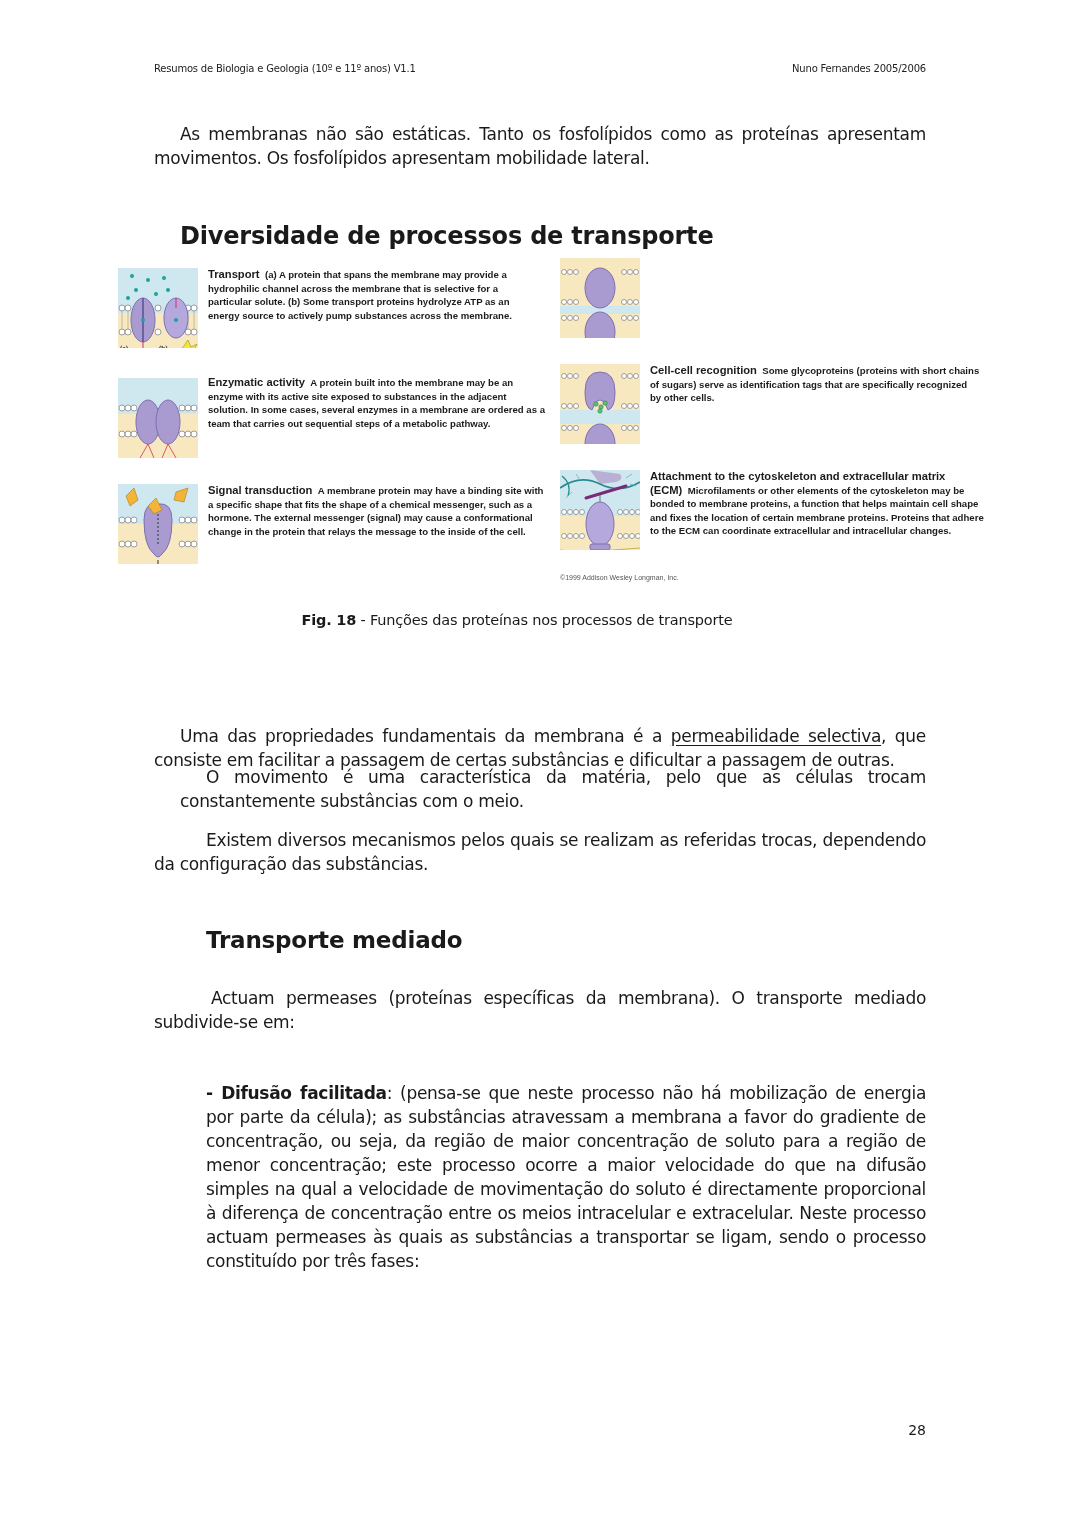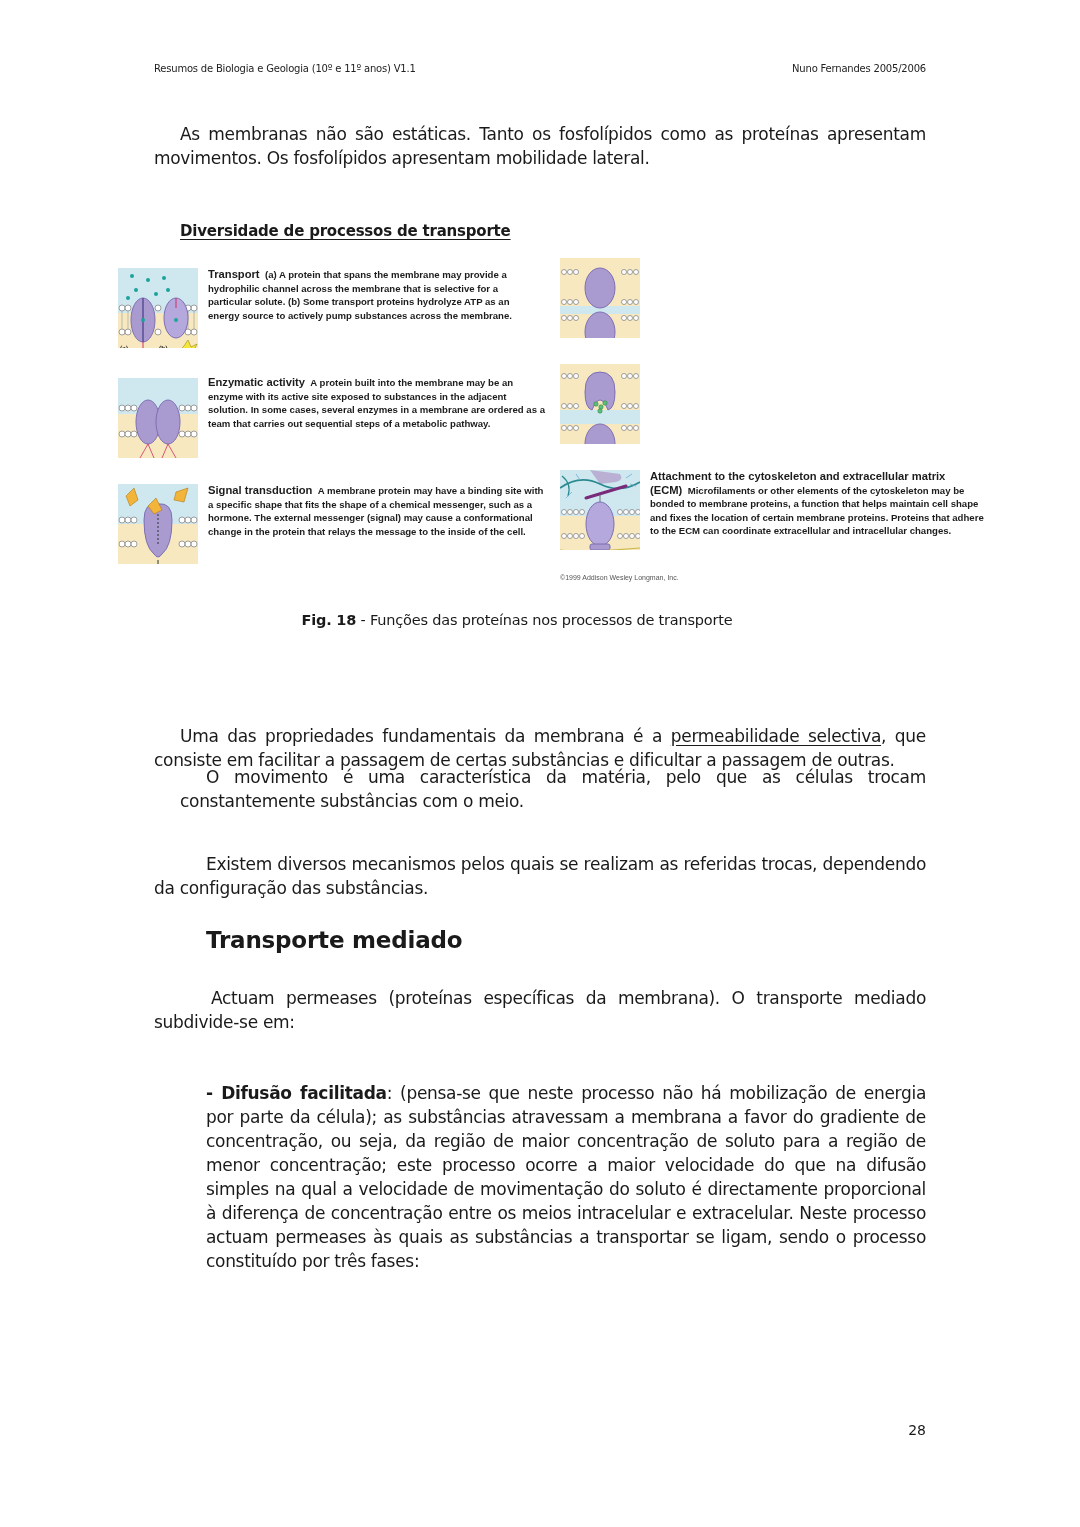--- a/index.html
+++ b/index.html
@@ -5,21 +5,21 @@
   html, body { margin: 0; padding: 0; background: #ffffff; }
   body { width: 1080px; height: 1527px; position: relative; overflow: hidden;
          font-family: "DejaVu Sans", sans-serif; color: #1a1a1a; }
   .abs { position: absolute; }
   .hdr { top: 63px; font-size: 10px; letter-spacing: -0.2px; color: #222; }
   .hdr-left { left: 154px; }
   .hdr-right { right: 154px; }
   .para { left: 154px; width: 772px; font-size: 17px; line-height: 24px; text-align: justify; letter-spacing: -0.3px; }
   .indent { text-indent: 26px; }
   .indent2 { left: 180px; width: 746px; }
-  .section-title { left: 180px; top: 222px; font-size: 15px; font-weight: bold; text-decoration: underline; text-underline-offset: 3px; letter-spacing: -0.2px; }
+  .section-title { left: 180px; top: 222px; font-size: 24px; font-weight: bold; text-underline-offset: 3px; letter-spacing: -0.2px; }
   .sub-title { left: 206px; top: 927px; font-size: 23px; font-weight: bold; letter-spacing: -0.2px; }
   .caption { left: 0; width: 1034px; top: 612px; text-align: center; font-size: 14.5px; letter-spacing: -0.2px; }
   .caption b { font-weight: bold; }
   .page-num { right: 154px; top: 1422px; font-size: 14px; }
   u.ul { text-decoration: underline; text-underline-offset: 3px; }
 
   
   .fig-panel { position: absolute; width: 80px; height: 80px; overflow: hidden; }
   .fig-text { position: absolute; font-family: "Liberation Sans", sans-serif; font-size: 9.6px; line-height: 13.6px; font-weight: bold; color: #1c1c1c; }
   .fig-text .ttl { font-size: 11.2px; }
@@ -215,20 +215,23 @@
       <path d="M25 28 Q25 8 40 8 Q55 8 55 28 Q55 44 48 46 Q44 36 40 36 Q36 36 32 46 Q25 44 25 28 Z" fill="#a99bd0" stroke="#7e6fb2"></path>
       <g fill="#5cbf7a" stroke="#2a7a3a" stroke-width="0.5">
           <circle cx="36" cy="40" r="2.2"></circle>
           <circle cx="41" cy="43" r="2.2"></circle>
           <circle cx="45" cy="39" r="2.2"></circle>
           <circle cx="40" cy="47" r="2.2"></circle>
         </g>
       <ellipse cx="40" cy="80" rx="15" ry="20" fill="#a99bd0" stroke="#7e6fb2"></ellipse>
     </svg>
   </div>
+  <div class="fig-text" style="left:650px;top:364px;width:330px;">
+    <span class="ttl">Cell-cell recognition</span>&nbsp;&nbsp;<span>Some glycoproteins (proteins with short chains of sugars) serve as identification tags that are specifically recognized by other cells.</span>
+  </div>
 
   <div class="fig-panel" style="left:560px;top:470px;">
     <svg width="80" height="104" viewBox="0 0 80 104">
       <rect x="0" y="0" width="80" height="46" fill="#cfe8f0"></rect>
       <rect x="0" y="46" width="80" height="58" fill="#f7e8bf"></rect>
       <path d="M30 0 L60 4 Q64 10 56 12 L40 14 Z" fill="#b9b0d4"></path>
       <path d="M0 18 Q20 4 40 14 Q60 24 80 12" stroke="#2a8a8f" stroke-width="1.6" fill="none"></path>
       <path d="M2 6 Q12 14 8 26" stroke="#2a8a8f" stroke-width="1.2" fill="none"></path>
       <path d="M66 8 l6 -4 M70 14 l6 2 M12 22 l-6 6 M20 10 l-4 -6" stroke="#6ab0d0" stroke-width="0.8"></path>
       <path d="M26 28 L66 16" stroke="#7a2a7a" stroke-width="3" stroke-linecap="round"></path>
@@ -266,21 +269,21 @@
 <div class="abs caption">
   <b>Fig. 18</b><span> - </span><span>Funções das proteínas nos processos de transporte</span>
 </div>
 
 <div class="abs para indent" style="top:681px;margin-top:43px;">
   <span>Uma das propriedades fundamentais da membrana é a </span><u class="ul">permeabilidade selectiva</u><span>, que consiste em facilitar a passagem de certas substâncias e dificultar a passagem de outras.</span>
 </div>
 
 <div class="abs para indent2 indent" style="top:765px;">O movimento é uma característica da matéria, pelo que as células trocam constantemente substâncias com o meio.</div>
 
-<div class="abs para indent" style="top:828px;text-indent:52px;margin-top:24px;">Existem diversos mecanismos pelos quais se realizam as referidas trocas, dependendo da configuração das substâncias.</div>
+<div class="abs para indent" style="top:828px;text-indent:52px;">Existem diversos mecanismos pelos quais se realizam as referidas trocas, dependendo da configuração das substâncias.</div>
 
 <div class="abs sub-title">Transporte mediado</div>
 
 <div class="abs para" style="top:986px;text-indent:57px;">Actuam permeases (proteínas específicas da membrana). O transporte mediado subdivide-se em:</div>
 
 <div class="abs para" style="left:206px;width:720px;top:1081px;">
   <b>- </b><b>Difusão facilitada</b><span>:</span><span> (pensa-se que neste processo não há mobilização de energia por parte da célula); as substâncias atravessam a membrana a favor do gradiente de concentração, ou seja, da região de maior concentração de soluto para a região de menor concentração; este processo ocorre a maior velocidade do que na difusão simples na qual a velocidade de movimentação do soluto é directamente proporcional à diferença de concentração entre os meios intracelular e extracelular. Neste processo actuam permeases às quais as substâncias a transportar se ligam, sendo o processo constituído por três fases:</span>
 </div>
 
 <div class="abs page-num">28</div>

